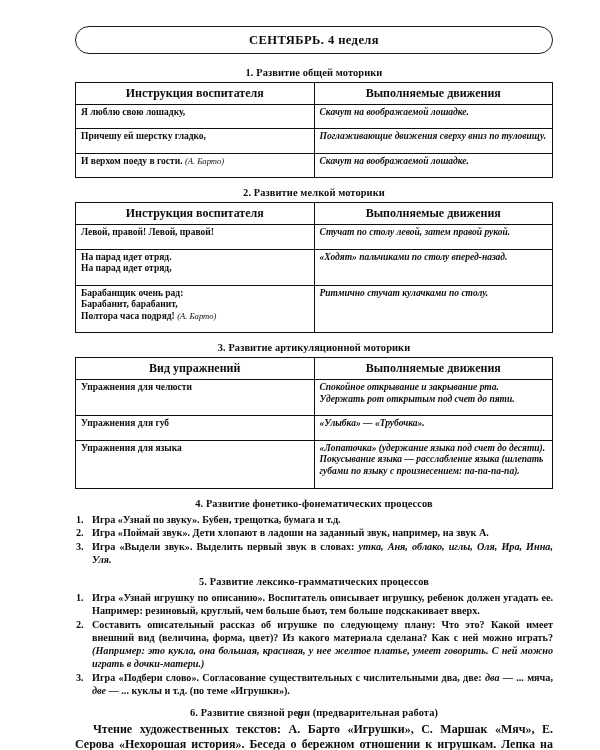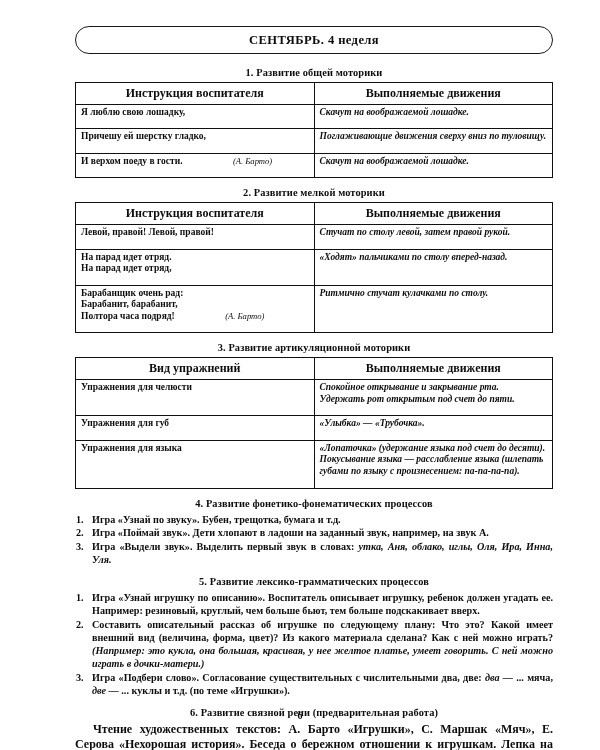--- a/index.html
+++ b/index.html
@@ -72,21 +72,21 @@
     padding: 3px 4px 3px 4px;
   }
   table.tbl td.c1 {
     font-weight: bold;
     width: 181px;
   }
   table.tbl td.c2 {
     font-style: italic;
     font-weight: bold;
   }
-  .nrm { font-weight: normal; font-style: italic; font-size: 8.6px; margin-left: 48px; }
+  .nrm { font-weight: normal; font-style: italic; font-size: 8.6px; }
 
   
   ol.nlist {
     margin: 1px 0 0 0;
     padding: 0;
     list-style: none;
     counter-reset: li;
   }
   ol.nlist > li {
     counter-increment: li;

